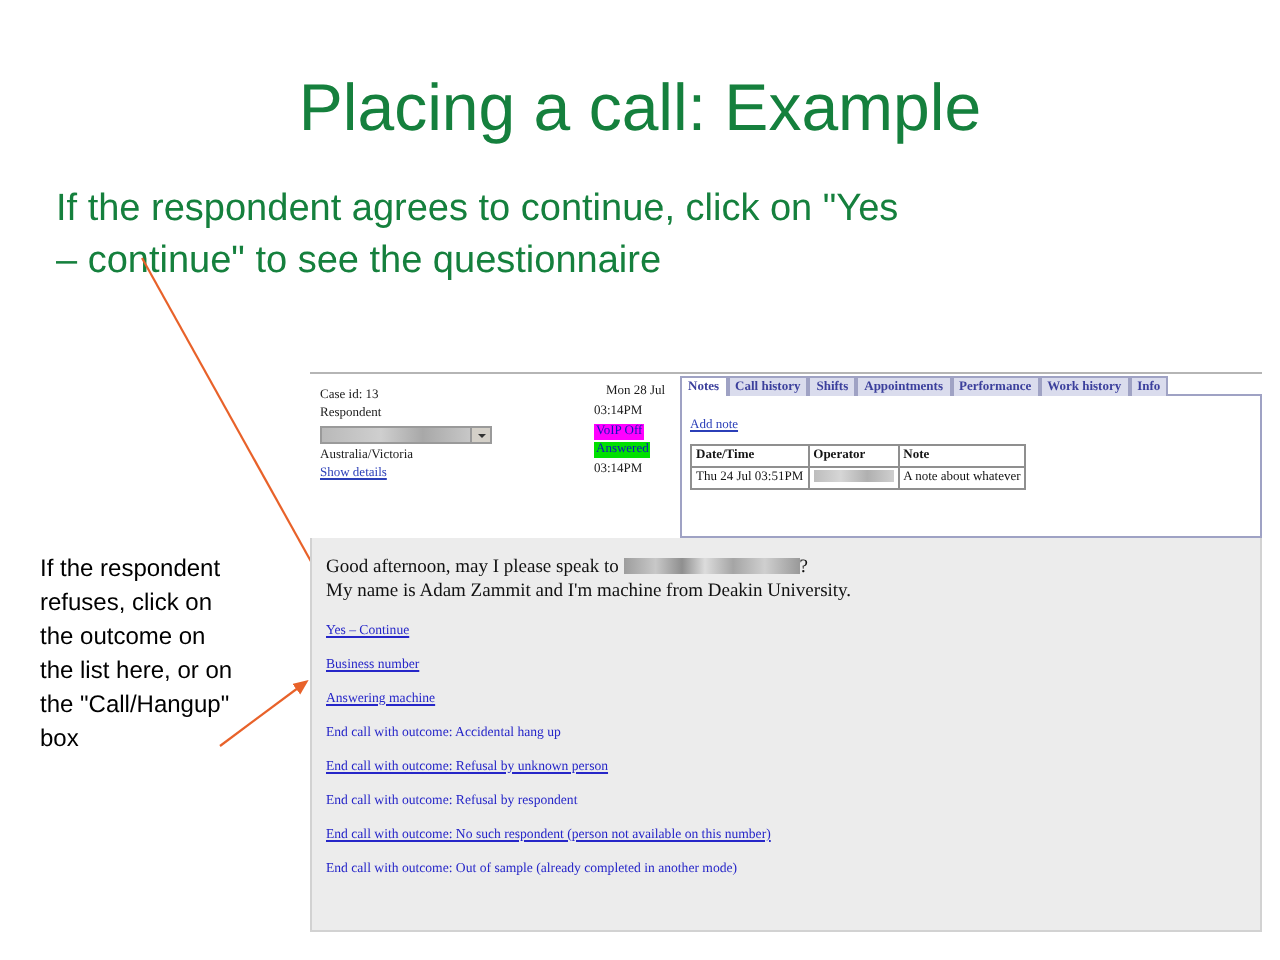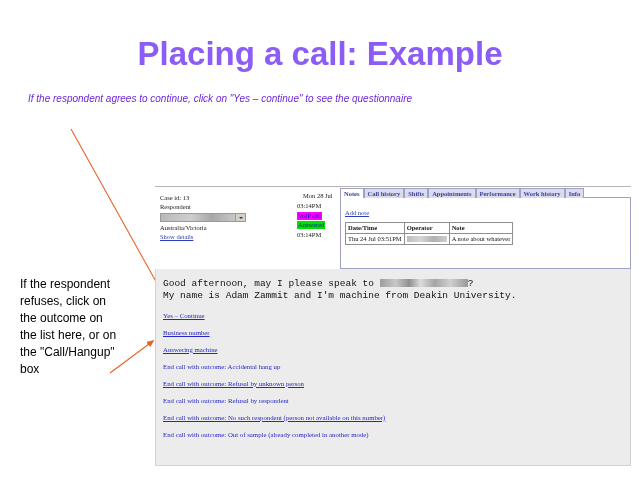--- a/index.html
+++ b/index.html
@@ -16,37 +16,36 @@
   }
 
   
   #slide-title {
     position: absolute;
     left: 0;
     top: 36px;
     width: 640px;
     text-align: center;
     font-size: 33px;
-    font-weight: bold;
-    color: #8b5cf6;
+    font-weight: normal;
+    color: #15803d;
     letter-spacing: 0px;
     line-height: 1.1;
     white-space: nowrap;
   }
 
   
   #note-top {
     position: absolute;
     left: 28px;
     top: 92px;
     width: 430px;
-    font-size: 10px;
-    color: #6d28d9;
+    font-size: 19px;
+    color: #15803d;
     line-height: 1.35;
-    font-style: italic;
   }
 
   
   #note-left {
     position: absolute;
     left: 20px;
     top: 276px;
     width: 98px;
     font-size: 12px;
     color: #000000;
@@ -259,21 +258,21 @@
     background: #ececec;
     height: 197px;
     border: 1px solid #d2d2d2;
     border-top: none;
     box-sizing: border-box;
     padding: 9px 0 0 7px;
     position: relative;
   }
   .script-line {
     font-size: 9.5px;
-    font-family: Liberation Mono, monospace;
+    font-family: Liberation Serif, serif;
     color: #111111;
     line-height: 1.3;
     white-space: nowrap;
   }
   .redact-name {
     display: inline-block;
     width: 88px;
     height: 8px;
     vertical-align: -1px;
     background: linear-gradient(to right,#9d9d9d 0%,#c8c8c8 18%,#8f8f8f 33%,#dcdcdc 46%,#a5a5a5 62%,#cfcfcf 80%,#999 100%);

